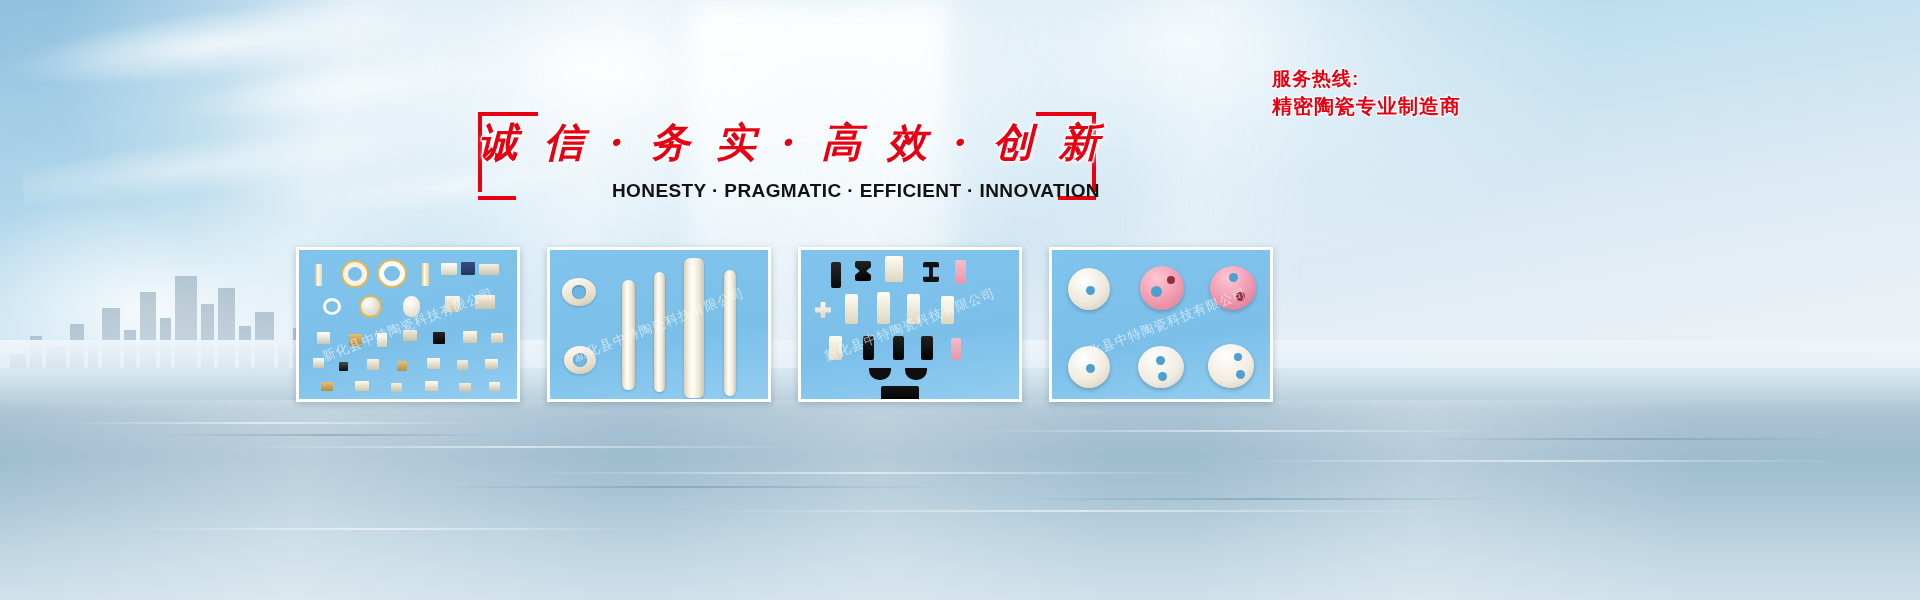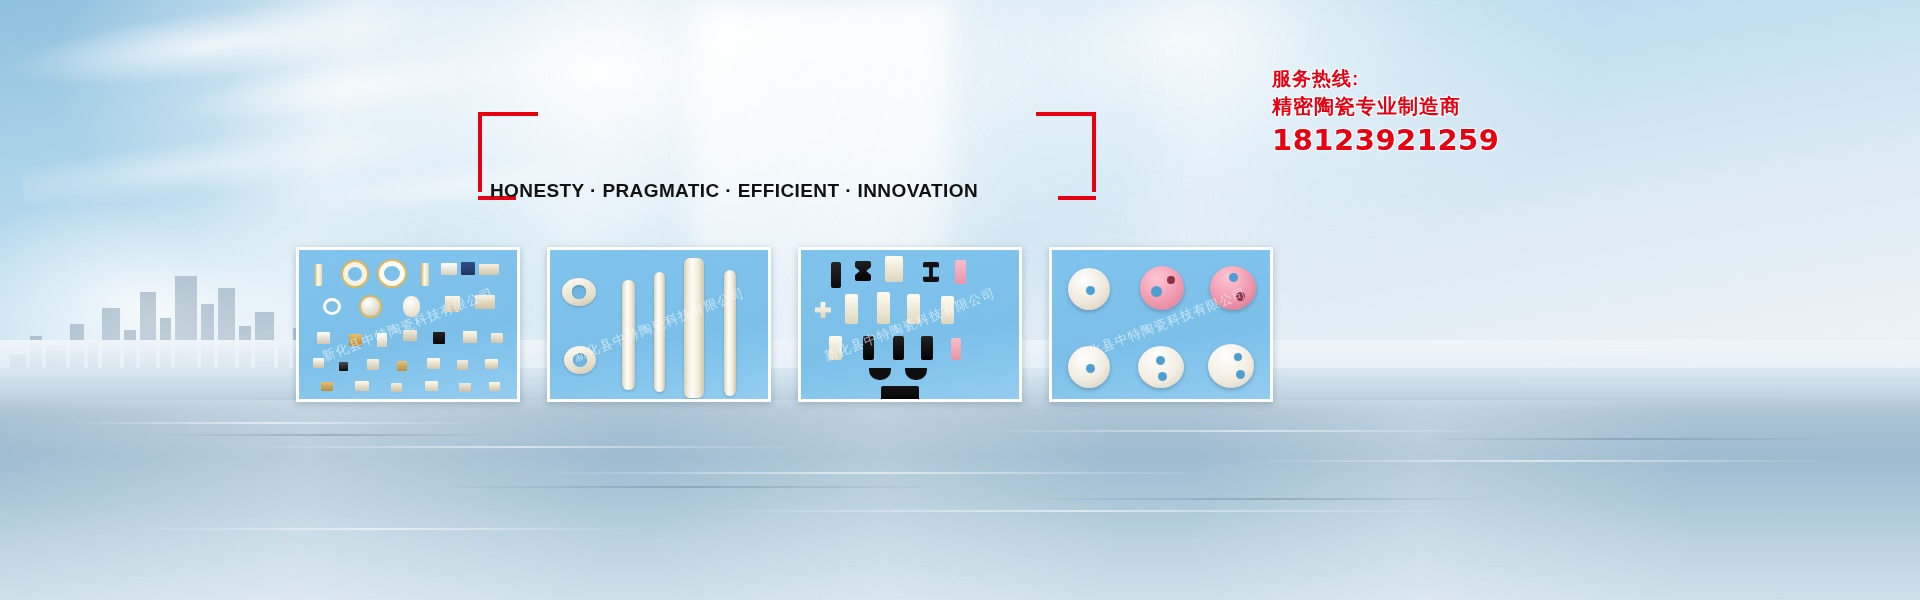--- a/index.html
+++ b/index.html
@@ -102,22 +102,22 @@
     font-size:40px;
     letter-spacing:6px;
     color:#e60012;
     text-shadow:
       0 0 3px #fff, 0 0 3px #fff, 0 0 6px #fff,
       1px 1px 0 #fff, -1px -1px 0 #fff, 1px -1px 0 #fff, -1px 1px 0 #fff;
     white-space:nowrap;
     line-height:56px;
   }
   .slogan-en {
-    position:absolute; left:12px; bottom:-2px; width:618px;
-    text-align:left;
+    position:absolute; left:4px; bottom:-2px; width:618px;
+    text-align:right;
     font-family:"Liberation Sans","DejaVu Sans",sans-serif;
     font-weight:700;
     font-size:19px;
     letter-spacing:.4px;
     color:#121212;
     white-space:nowrap;
     line-height:22px;
   }
 
   
@@ -231,27 +231,27 @@
   <div class="ground-haze"></div>
 
   <div class="slogan">
     <span class="bracket br-tl-h"></span>
     <span class="bracket br-tl-v"></span>
     <span class="bracket br-tr-h"></span>
     <span class="bracket br-tr-v"></span>
     <span class="bracket br-bl-h"></span>
     <span class="bracket br-br-h"></span>
 
+    <div class="slogan-cn">诚 信 · 务 实 · 高 效 · 创 新</div>
     <div class="slogan-en">HONESTY · PRAGMATIC · EFFICIENT · INNOVATION</div>
   </div>
 
   <div class="contact">
     <div class="line c-label">服务热线:</div>
     <div class="line c-tag">精密陶瓷专业制造商</div>
-    <div class="line c-phone">18123921259</div>
   </div>
 
   <div class="panels">
 
     <div class="panel">
       <div class="panel-inner"></div>
 
       <div class="chip" style="left:16px; top:14px; width:7px;  height:22px; background:linear-gradient(90deg,#e8b452,#fffdf2 40%,#e8d9a8);"></div>
       <div class="chip" style="left:44px; top:12px; width:24px; height:24px; border-radius:50%; border:5px solid #f7f2e2; background:#7cc0ea; box-shadow:0 0 0 2px #e0b65a;"></div>
       <div class="chip" style="left:80px; top:11px; width:26px; height:25px; border-radius:50%; border:5px solid #fffdf2; background:#7cc0ea; box-shadow:0 0 0 2px #dfb75f;"></div>

